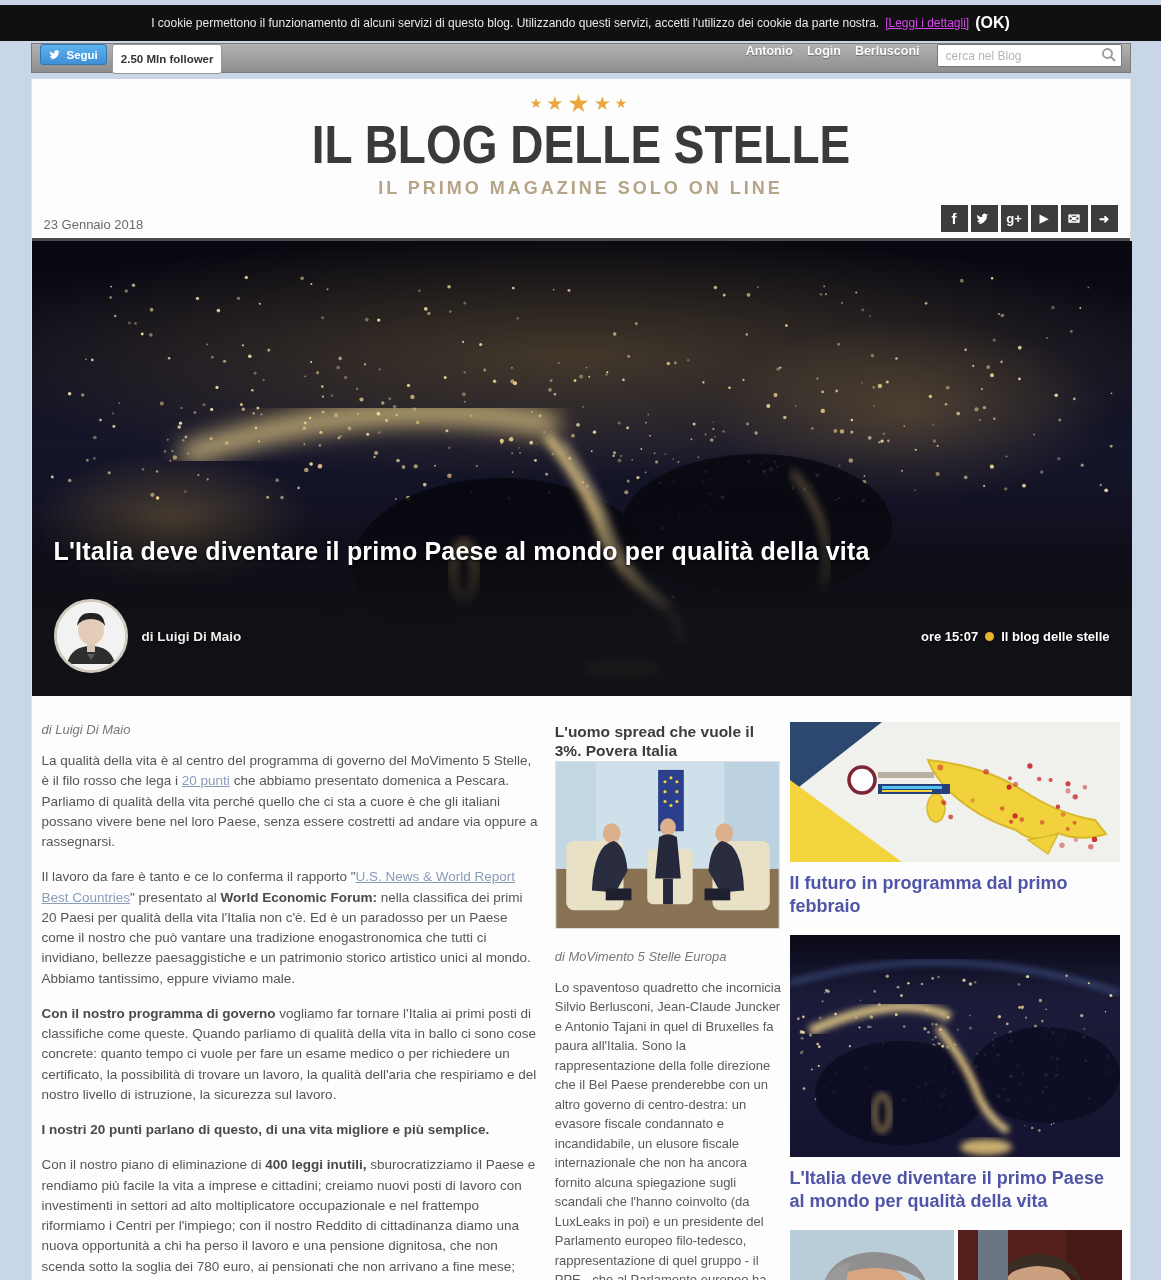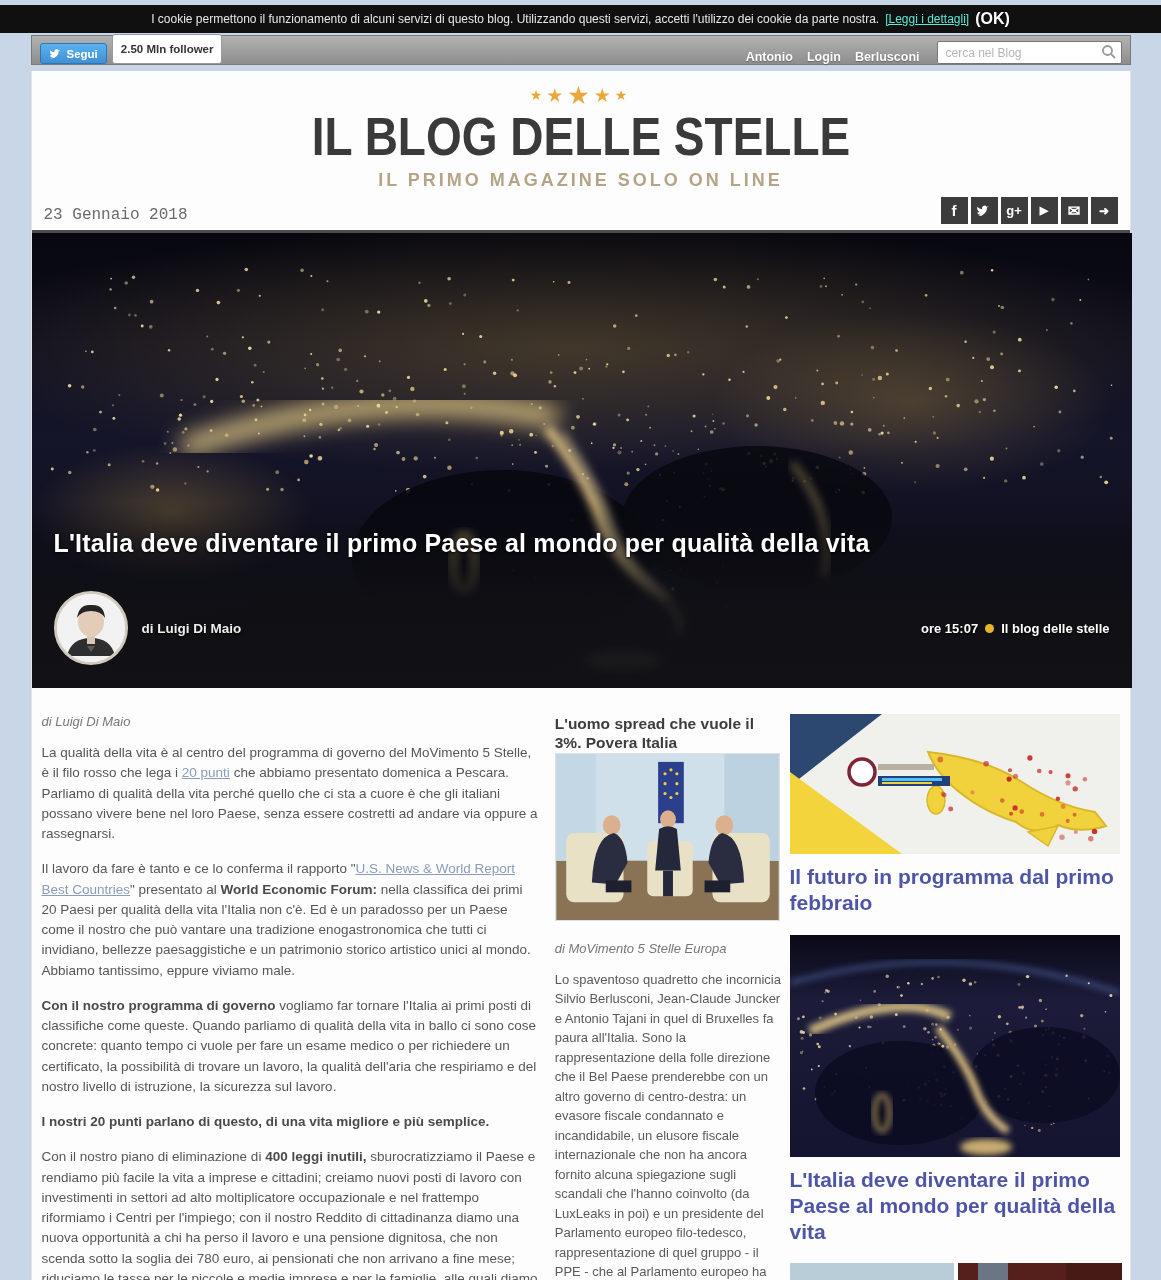--- a/index.html
+++ b/index.html
@@ -1,30 +1,30 @@
 <!DOCTYPE html>
 <html><head>
 <meta charset="utf-8">
 <style>
   * { box-sizing: border-box; margin: 0; padding: 0; }
   html,body { width:1161px; height:1280px; overflow:hidden; }
   body { background:#c9d6e8; font-family:"Liberation Sans", sans-serif; }
 
   
   .cookie-bar { margin-top:5px; background:#101010; color:#e8e8e8; font-size:12px;
-    height:28px; display:flex; align-items:center; justify-content:center; gap:6px; }
-  .cookie-bar .details { color:#5eead4; text-decoration:underline; cursor:pointer; }
+    height:36px; display:flex; align-items:center; justify-content:center; gap:6px; }
+  .cookie-bar .details { color:#d946ef; text-decoration:underline; cursor:pointer; }
   .cookie-bar .ok { color:#fff; font-weight:bold; font-size:16px; cursor:pointer; }
 
   
   .wrap { width:1100px; margin:0 auto; }
 
   
   .toolbar { margin-top:2px; height:30px; background:linear-gradient(#b2b2b2,#8d8d8d);
-    border:1px solid #7a7a7a; display:flex; align-items:flex-end; padding:0 8px; }
+    border:1px solid #7a7a7a; display:flex; align-items:flex-start; padding:0 8px; }
   .tw-btn { display:flex; align-items:center; gap:4px; background:linear-gradient(#5cb3ef,#3f8fd4);
     border:1px solid #2f76b5; border-radius:3px; color:#fff; font-size:11.5px; font-weight:bold;
     padding:2px 8px; height:21px; cursor:pointer; }
   .follower-box { margin-left:5px; background:#fff; border:1px solid #999; border-radius:3px;
     color:#333; font-size:11.5px; font-weight:bold; padding:14px 8px; height:21px; display:flex; align-items:center; }
   .toolbar .spacer { flex:1; }
   .tb-link { color:#fdfdfd; font-size:12.5px; font-weight:bold; margin:0 7px; text-shadow:0 1px 1px #666; cursor:pointer; }
   .search-box { position:relative; margin-left:10px; }
   .search-box input { width:185px; height:23px; border:1px solid #777; border-radius:2px;
     font-size:12px; padding:0 26px 0 8px; color:#444; font-family:"Liberation Sans",sans-serif; }
@@ -41,21 +41,21 @@
   .stars .s1,.stars .s5 { font-size:14px; vertical-align:4px; }
   .stars .s2,.stars .s4 { font-size:19px; vertical-align:2px; }
   .stars .s3 { font-size:25px; }
   .blog-title { font-size:50px; font-weight:bold; color:#3a3a3a; letter-spacing:0px;
     line-height:1.0; margin-top:2px; transform:scale(0.92,1.08); transform-origin:center top; }
   .blog-subtitle { font-size:18px; font-weight:bold; color:#b4a488; letter-spacing:3px; margin-top:10px; }
 
   
   .meta-row { display:flex; align-items:flex-end; justify-content:space-between;
     padding:0 12px 6px 12px; margin-top:6px; border-bottom:3px solid #4c4c4c; }
-  .date { font-size:16px; color:#6a6a6a;font-family:Liberation Mono, monospace; }
+  .date { font-size:13px; color:#6a6a6a; }
   .social-row { display:flex; gap:3px; }
   .soc { width:27px; height:27px; background:#3c3c3c; color:#fff; display:flex;
     align-items:center; justify-content:center; font-size:15px; font-weight:bold; cursor:pointer; }
   .soc svg { display:block; }
 
   
   .hero { position:relative; width:1100px; height:455px; background:#0b0b12; overflow:hidden; }
   .hero svg.bgsky { position:absolute; inset:0; }
   .hero-headline { position:absolute; left:22px; top:296px; width:1050px; color:#fff;
     font-size:25px; font-weight:bold; letter-spacing:.2px; text-shadow:0 1px 3px #000; }
@@ -80,21 +80,21 @@
   .col-left p a.inline-link { color:#8a9cba; text-decoration:underline; }
 
   .mid-title { font-size:15.5px; font-weight:bold; color:#3d3d3d; line-height:1.25;
     margin-bottom:0; display:block; text-decoration:none; cursor:pointer; }
   .mid-photo { width:225px; height:168px; border:1px solid #e0e0e0; background:#dbe7ef; cursor:pointer; }
   .col-mid .byline { margin:16px 0 14px 0; }
   .mid-body { font-size:13px; color:#5a5a5a; line-height:1.5; }
 
   .side-card { margin-bottom:18px; }
   .side-img { width:330px; display:block; cursor:pointer; }
-  .side-title { display:block; font-size:21px; font-weight:bold; color:#4f55a6;
+  .side-title { display:block; font-size:18px; font-weight:bold; color:#4f55a6;
     line-height:1.25; margin-top:10px; text-decoration:none; cursor:pointer; }
   .duo { display:flex; gap:4px; height:95px; overflow:hidden; }
   .duo > div { flex:1; overflow:hidden; }
 </style>
 </head>
 <body>
 
 <div class="cookie-bar">
   <span>I cookie permettono il funzionamento di alcuni servizi di questo blog. Utilizzando questi servizi, accetti l'utilizzo dei cookie da parte nostra.</span>
   <span class="details">[Leggi i dettagli]</span>

